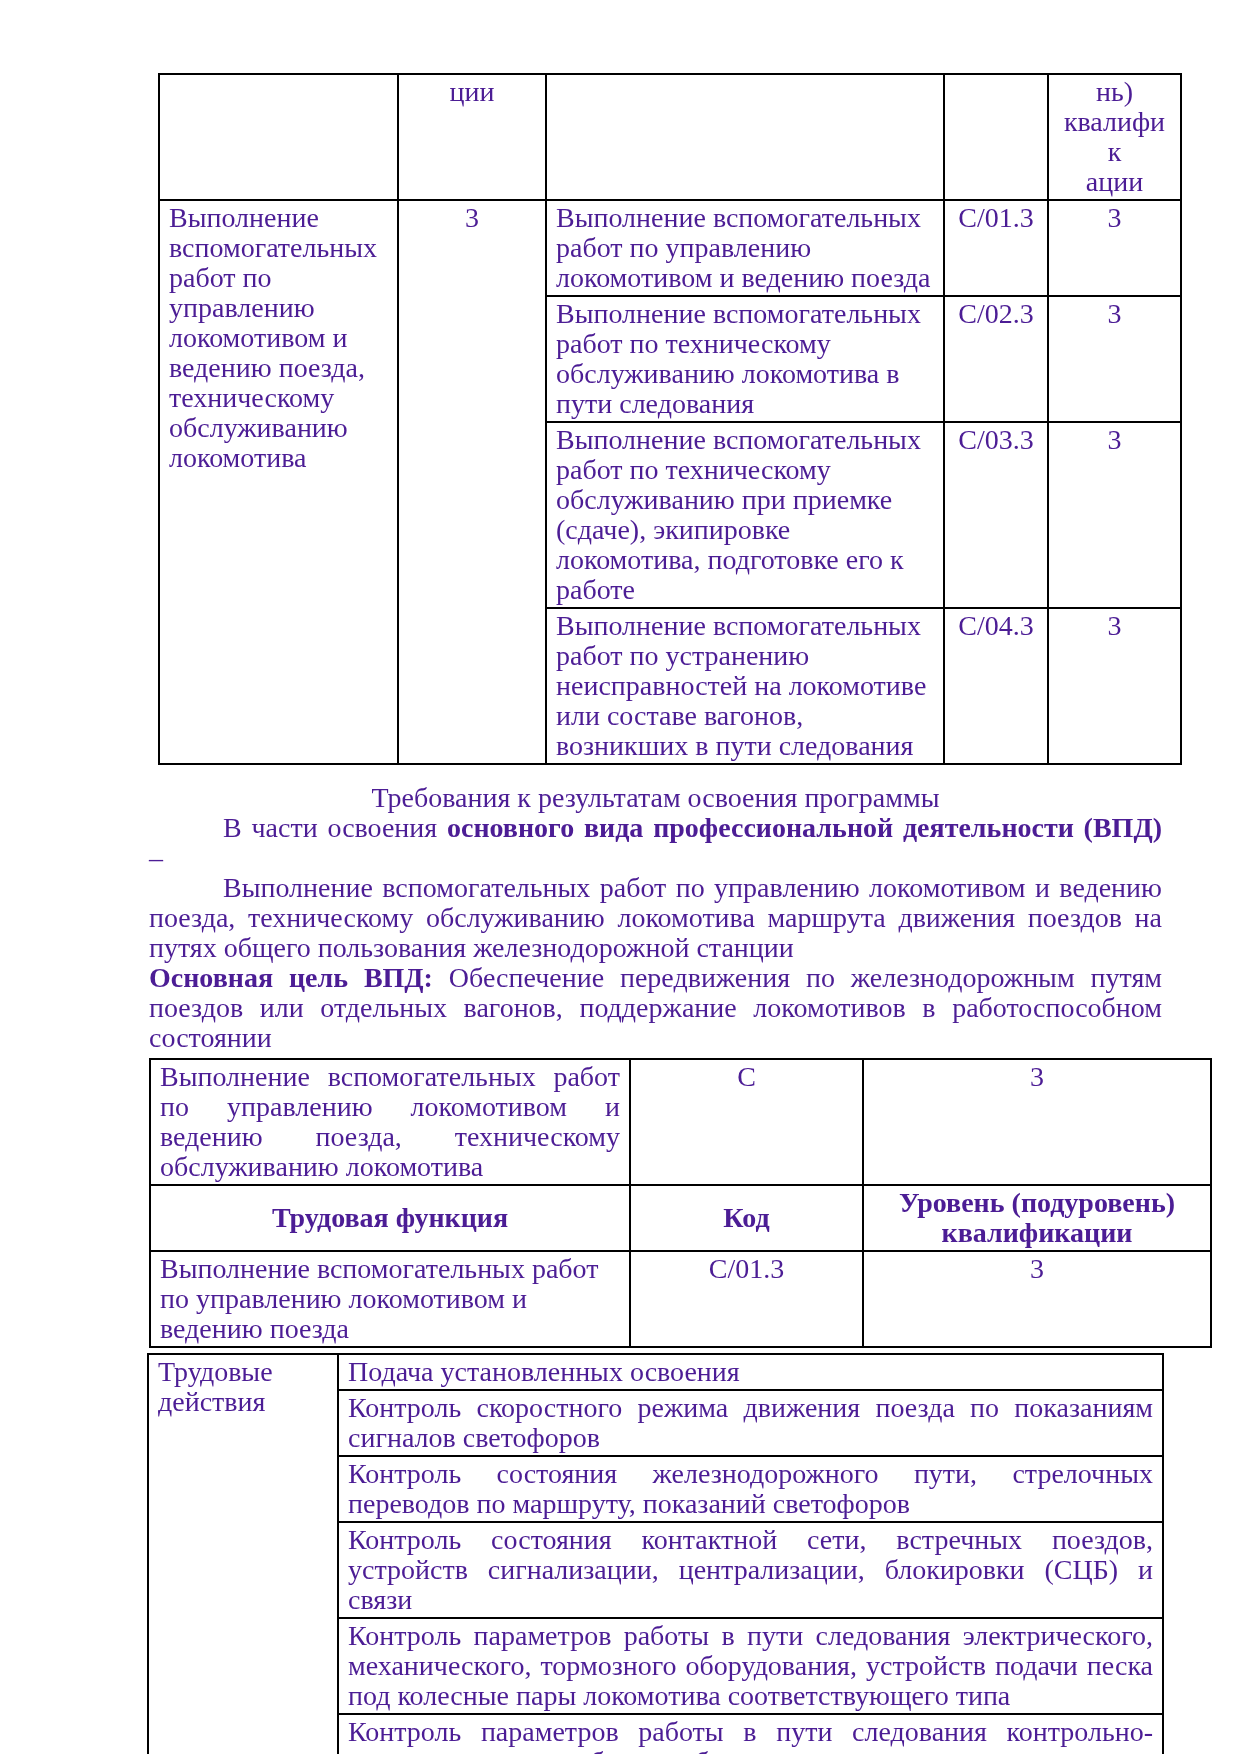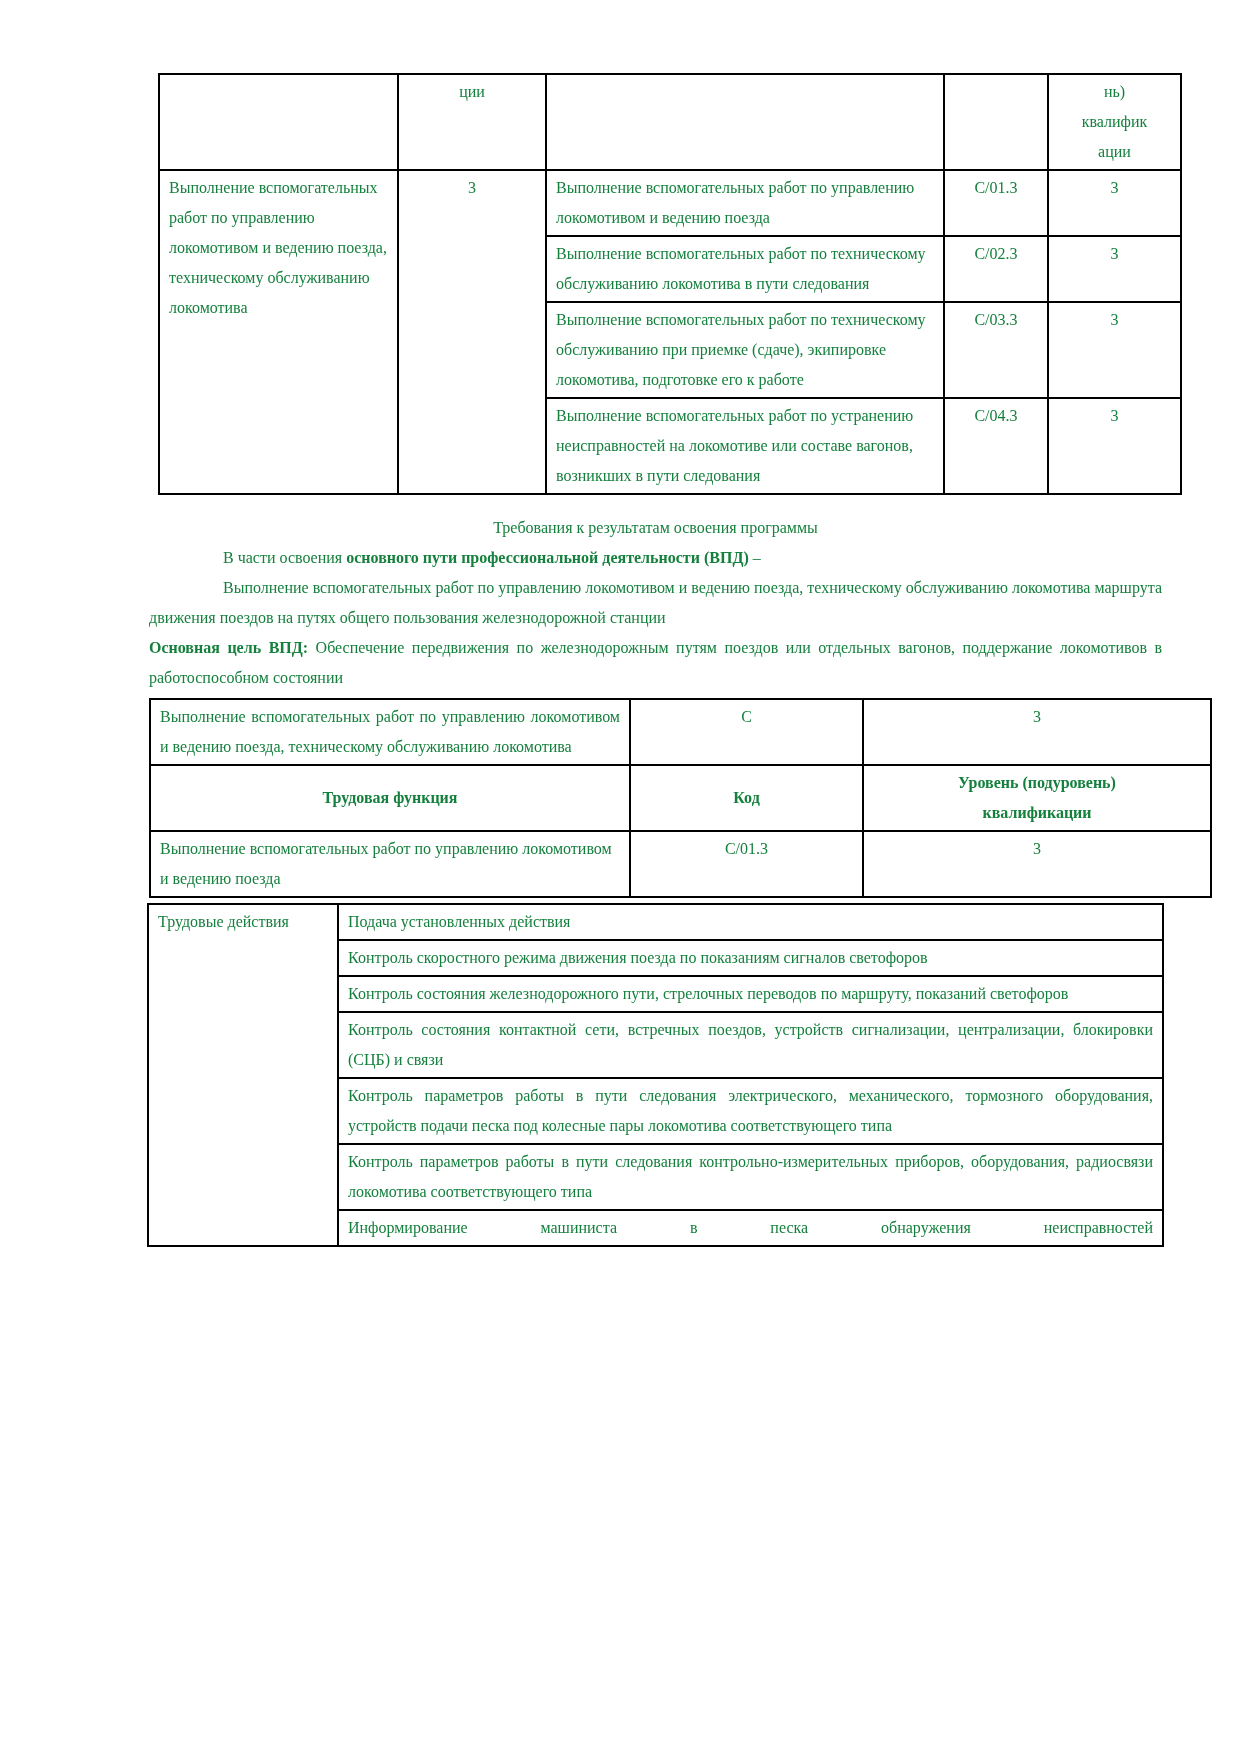--- a/index.html
+++ b/index.html
@@ -1,23 +1,23 @@
 <!DOCTYPE html>
 <html><head>
 <meta charset="utf-8">
 <style>
   html,body { margin:0; padding:0; background:#ffffff; }
   .page {
     position: relative;
     width: 1241px;
     height: 1754px;
     background: #ffffff;
-    color: #15803d;
+    color: #4c1d95;
     font-family: "Liberation Serif", "DejaVu Serif", serif;
-    font-size: 16px;
+    font-size: 28px;
     line-height: 30px;
     overflow: hidden;
   }
   table { border-collapse: collapse; table-layout: fixed; }
   td {
     border: 2px solid #000000;
     vertical-align: top;
     padding: 2px 9px;
     word-wrap: break-word;
   }
@@ -87,21 +87,21 @@
     <tr>
       <td>Выполнение вспомогательных работ по устранению неисправностей на локомотиве или составе вагонов, возникших в пути следования</td>
       <td class="c">С/04.3</td>
       <td class="c">3</td>
     </tr>
   </tbody>
     </table>
 
   <div class="tb">
     <p class="heading">Требования к результатам освоения программы</p>
-    <p class="ind just"><span>В части освоения </span><span class="bold">основного пути профессиональной деятельности (ВПД)</span><span> –</span></p>
+    <p class="ind just"><span>В части освоения </span><span class="bold">основного вида профессиональной деятельности (ВПД)</span><span> –</span></p>
     <p class="ind just">Выполнение вспомогательных работ по управлению локомотивом и ведению поезда, техническому обслуживанию локомотива маршрута движения поездов на путях общего пользования железнодорожной станции</p>
     <p class="just"><span class="bold">Основная цель ВПД:</span><span> Обеспечение передвижения по железнодорожным путям поездов или отдельных вагонов, поддержание локомотивов в работоспособном состоянии</span></p>
   </div>
 
   <table class="t2">
     <colgroup>
       <col style="width:480px">
         <col style="width:233px">
         <col style="width:348px">
     </colgroup>
@@ -126,21 +126,21 @@
     </table>
 
   <table class="t3">
     <colgroup>
       <col style="width:190px">
         <col style="width:825px">
     </colgroup>
     <tbody>
         <tr>
       <td rowspan="7">Трудовые действия</td>
-      <td>Подача установленных действия</td>
+      <td>Подача установленных освоения</td>
     </tr>
     <tr>
       <td class="just">Контроль скоростного режима движения поезда по показаниям сигналов светофоров</td>
     </tr>
     <tr>
       <td class="just">Контроль состояния железнодорожного пути, стрелочных переводов по маршруту, показаний светофоров</td>
     </tr>
     <tr>
       <td class="just">Контроль состояния контактной сети, встречных поездов, устройств сигнализации, централизации, блокировки (СЦБ) и связи</td>
     </tr>

